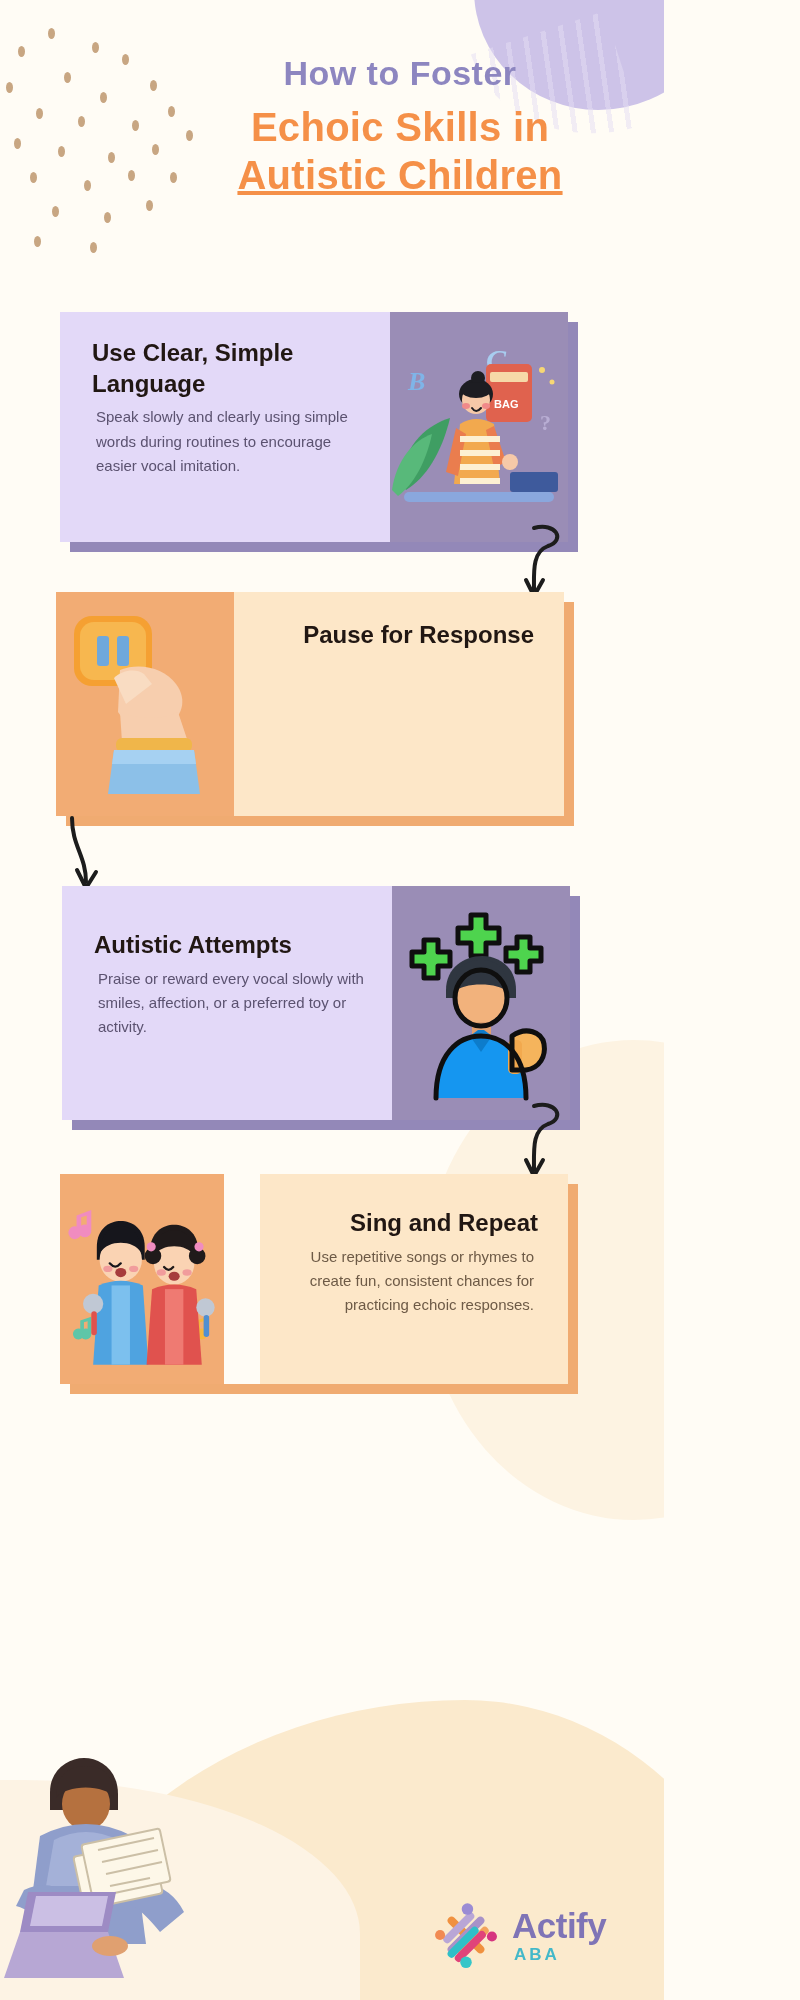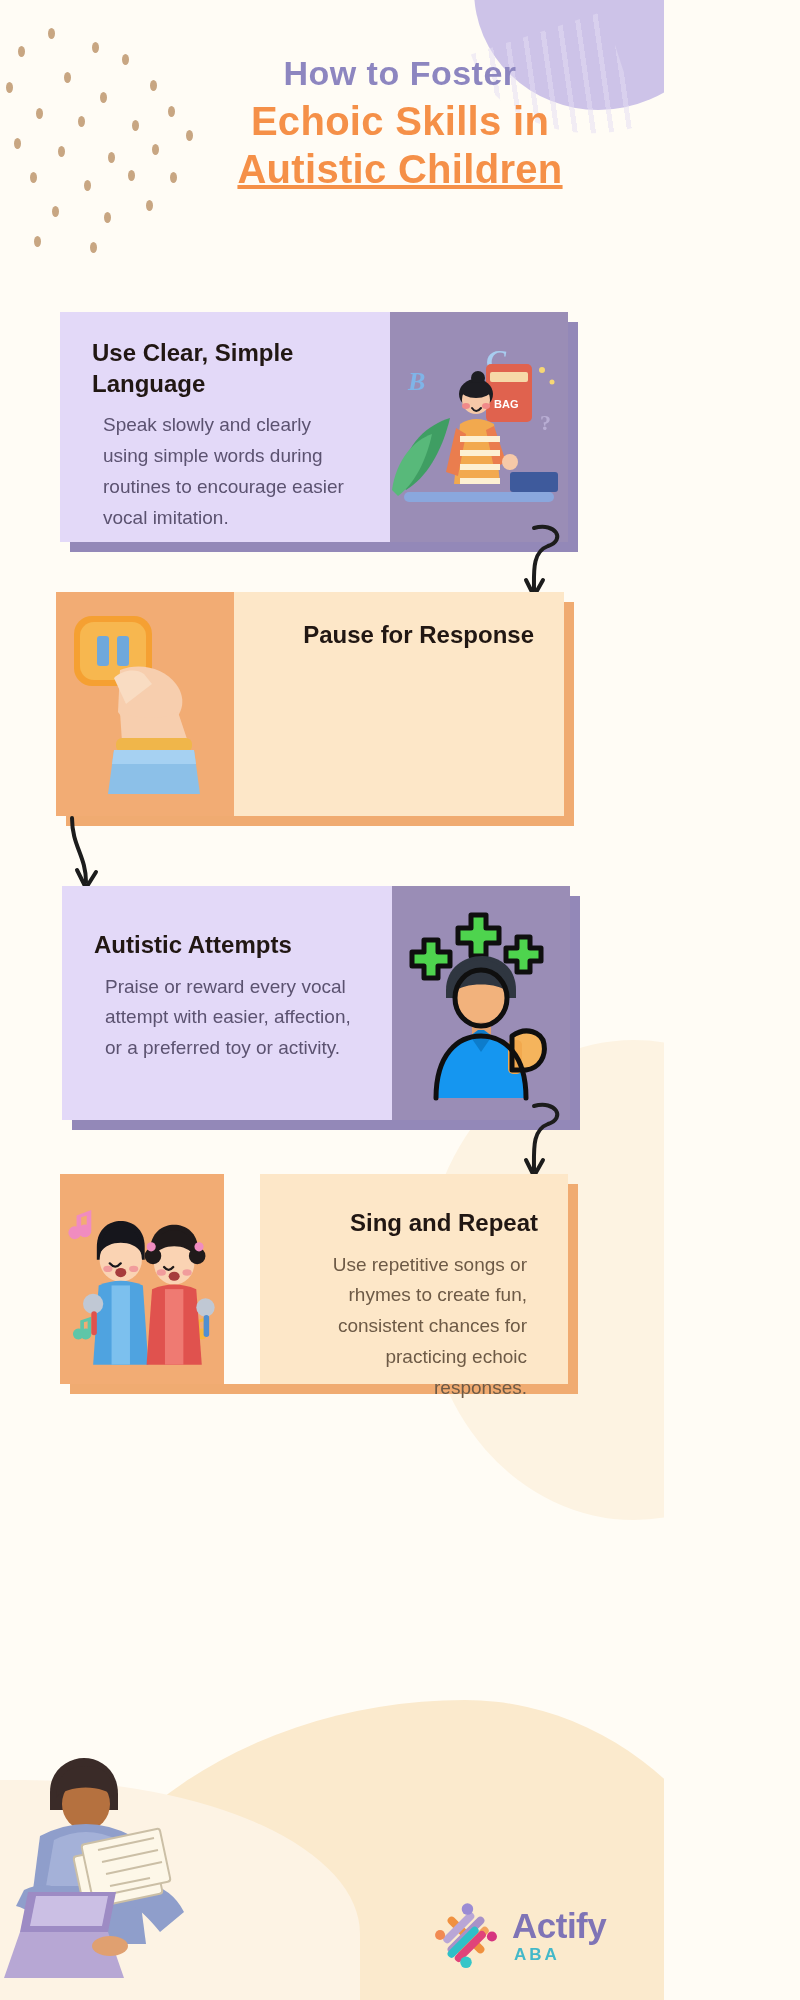--- a/index.html
+++ b/index.html
@@ -41,37 +41,37 @@
           width:7px;height:11px;}
 
   
   .header{position:absolute;top:52px;left:0;width:800px;text-align:center;}
   .h-line1{
     font-size:34px;font-weight:bold;color:#8d86c0;letter-spacing:.5px;
     line-height:1.25;
   }
   .h-line2{
     font-size:40px;font-weight:bold;color:#f59048;letter-spacing:.3px;
-    line-height:1.30;
+    line-height:1.30;margin-top:6px;
   }
 
   
   .card{position:absolute;display:flex;}
   .shadow-purple{box-shadow:10px 10px 0 #9388b8;}
   .shadow-orange{box-shadow:10px 10px 0 #f0ab71;}
 
   .panel-text{position:relative;box-sizing:border-box;}
   .panel-art{position:relative;overflow:hidden;}
 
   .c-title{
     font-size:24px;font-weight:bold;color:#211713;
     line-height:1.28;margin:0 0 6px 0;
   }
   .c-body{
-    font-size:19px;color:#5b5270;line-height:1.62;margin:11px;
+    font-size:15px;color:#5b5270;line-height:1.62;margin:4px;
   }
   .card.orange .c-body{color:#6d5a46;}
   .card.orange .c-title{color:#211713;}
 
   
   #card1{top:312px;left:60px;width:508px;height:230px;}
   #card1 .panel-text{width:330px;background:#e3d9f8;padding:26px 24px 0 32px;}
   #card1 .panel-art{width:178px;background:#9a8db6;}
 
   
@@ -221,21 +221,21 @@
   </div>
 
   <svg class="arrow" style="left:52px;top:812px;width:80px;height:90px;" viewBox="0 0 80 90">
     <path d="M20 6 C20 34 34 44 34 70" stroke="#1c1c1c" stroke-width="4" fill="none" stroke-linecap="round"></path>
     <path d="M25 58 L34 76 L44 60" stroke="#1c1c1c" stroke-width="4" fill="none" stroke-linecap="round" stroke-linejoin="round"></path>
   </svg>
 
   <div class="card purple shadow-purple" id="card3">
     <div class="panel-text">
       <div class="c-title">Autistic Attempts</div>
-      <div class="c-body">Praise or reward every vocal attempt with easier, affection, or a preferred toy or activity.</div>
+      <div class="c-body">Praise or reward every vocal slowly with smiles, affection, or a preferred toy or activity.</div>
     </div>
     <div class="panel-art">
       <svg class="art-svg" viewBox="0 0 178 234">
         <g fill="#4ed44e" stroke="#0f0f0f" stroke-width="5" stroke-linejoin="round">
           <path d="M20 66 h12 v-12 h14 v12 h12 v14 h-12 v12 h-14 v-12 h-12 Z"></path>
           <path d="M66 42 h13 v-13 h15 v13 h13 v15 h-13 v13 h-15 v-13 h-13 Z"></path>
           <path d="M114 62 h11 v-11 h13 v11 h11 v13 h-11 v11 h-13 v-11 h-11 Z"></path>
         </g>
         <path d="M54 104 C54 82 72 70 90 70 C108 70 124 82 124 104 L124 112 L54 112 Z" fill="#2f3640"></path>
         <ellipse cx="89" cy="112" rx="26" ry="28" fill="#f2b27c"></ellipse>

